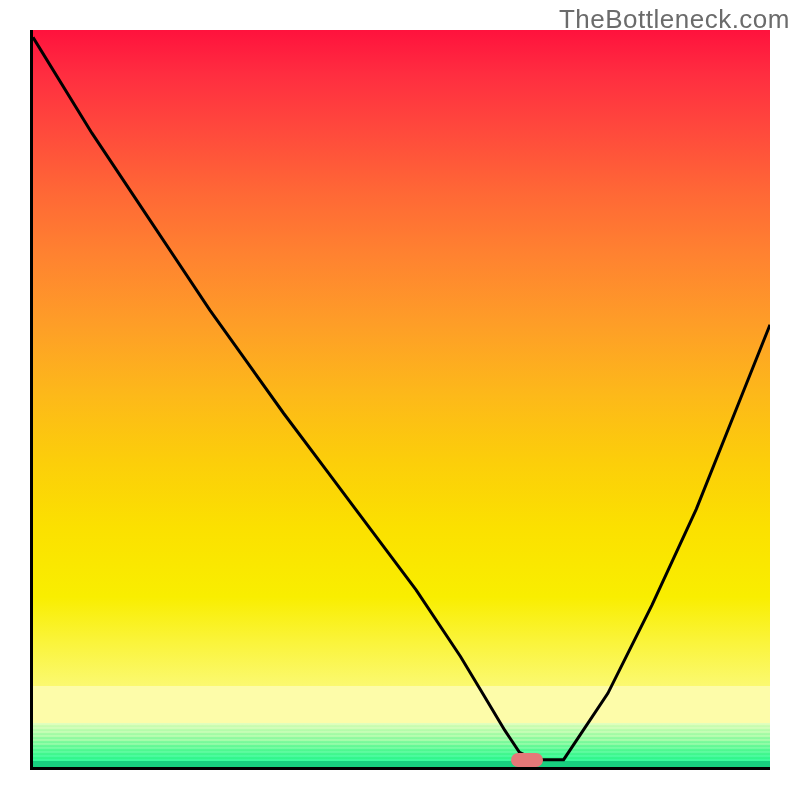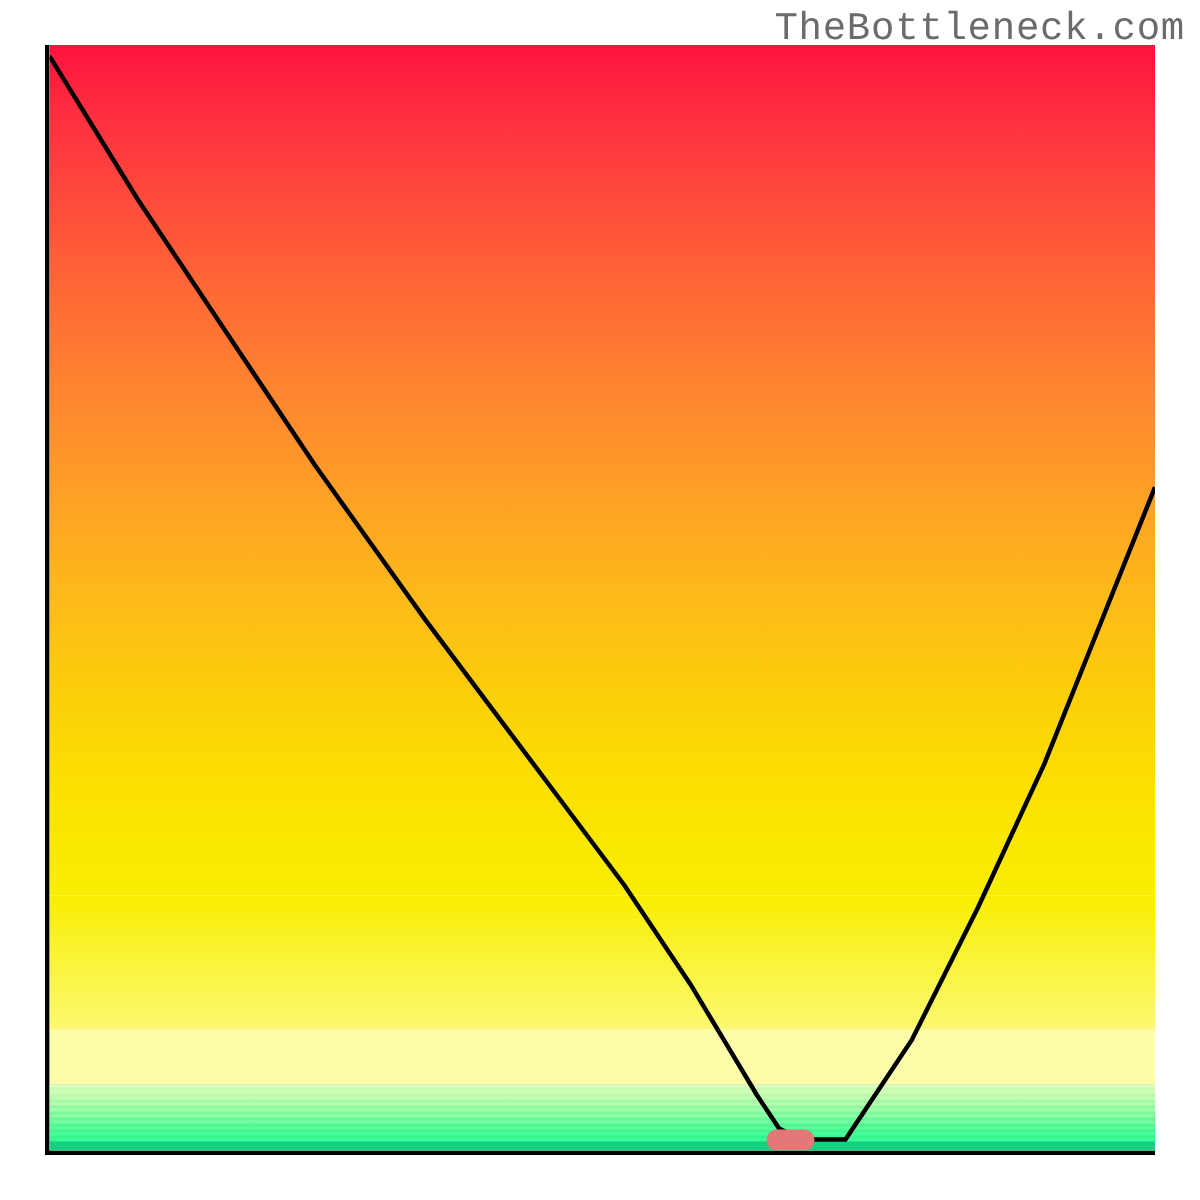--- a/index.html
+++ b/index.html
@@ -8,21 +8,20 @@
     width: 800px;
     height: 800px;
     background: #ffffff;
     font-family: Arial, Helvetica, sans-serif;
     overflow: hidden;
   }
   .stage {
     position: relative;
     width: 800px;
     height: 672px;
-    font-family: Liberation Mono, monospace;
   }
   .watermark {
     position: absolute;
     top: 4px;
     right: 10px;
     color: #6b6b6b;
     font-size: 26px;
     font-weight: 400;
     letter-spacing: 0.5px;
     user-select: none;

